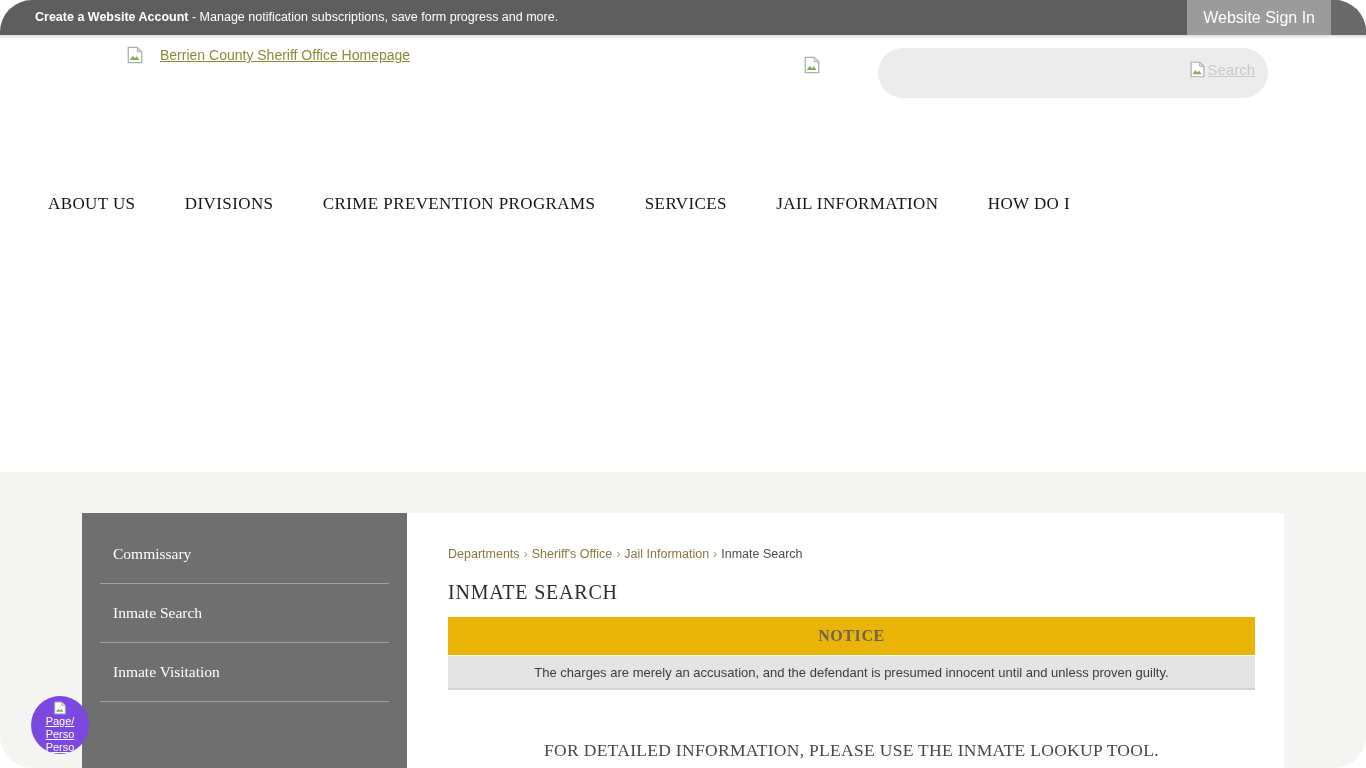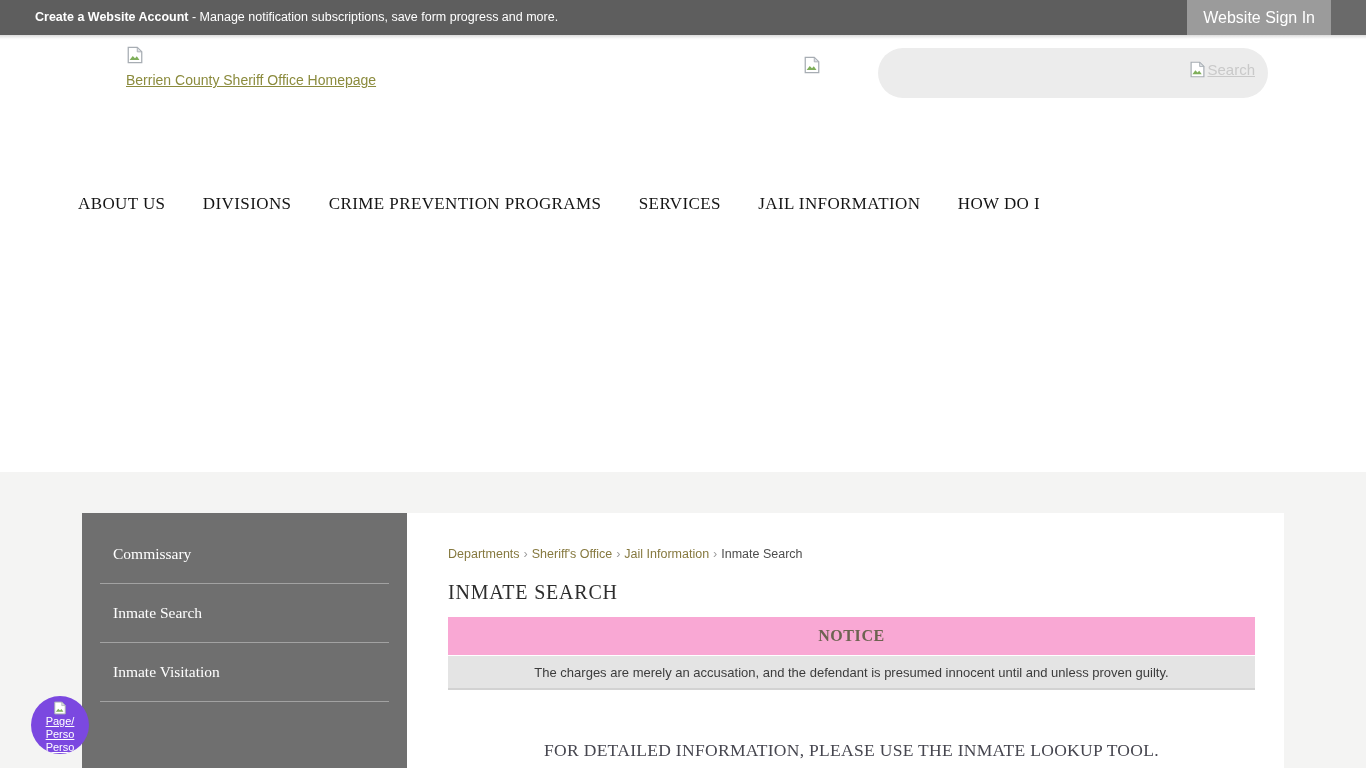--- a/index.html
+++ b/index.html
@@ -1,45 +1,45 @@
 <!DOCTYPE html>
 <html><head>
 <meta charset="utf-8">
 <style>
   * { margin:0; padding:0; box-sizing:border-box; }
   html,body { width:1366px; height:768px; overflow:hidden; background:#fff;
     font-family:"Liberation Sans", sans-serif; }
-  .stage { position:relative; width:1366px; height:768px; overflow:hidden; background:#fff; }
+  .stage { position:relative; width:1366px; height:768px; overflow:hidden; background:#fff;border-radius:32px; }
 
   
   .top-bar { position:absolute; top:0; left:0; width:1366px; height:35px; background:#5e5e5e; }
   .top-bar-msg { position:absolute; left:35px; top:10px; color:#fff; font-size:12.5px; white-space:nowrap; }
   .top-bar-msg b { font-weight:bold; }
   .signin-btn { position:absolute; top:0; right:35px; height:35px; min-width:114px; padding:0 16px;
     background:#9b9b9b; border:none; color:#fff; font-size:16px; font-family:"Liberation Sans", sans-serif; cursor:pointer; }
   .top-bar-edge { position:absolute; top:0; right:0; width:35px; height:35px; background:#6a6a6a; }
   .top-bar-shadow { position:absolute; top:35px; left:0; width:1366px; height:4px;
     background:linear-gradient(#dcdcdc,#ffffff); }
 
   
-  .logo-link { position:absolute; top:46px; left:126px; display:flex; gap:8px;
-    color:#8b8b3d; font-size:14px; text-decoration:underline; cursor:pointer;flex-direction:column; }
+  .logo-link { position:absolute; top:46px; left:126px; display:flex; align-items:center; gap:16px;
+    color:#8b8b3d; font-size:14px; text-decoration:underline; cursor:pointer; }
   .lone-broken { position:absolute; top:56px; left:803px; }
   .search-box { position:absolute; top:48px; left:878px; width:390px; height:50px;
     background:#ececec; border-radius:26px; }
   .search-input { position:absolute; top:0; left:28px; width:250px; height:50px; background:transparent;
     border:none; outline:none; font-size:14.5px; color:#333; font-family:"Liberation Sans", sans-serif; }
   .search-input::placeholder { color:#3d3d3d; opacity:1; }
   .search-submit { position:absolute; top:13px; right:13px; display:flex; align-items:center; gap:1px;
     background:transparent; border:none; cursor:pointer; color:#c9c9c9; font-size:15px;
     text-decoration:underline; font-family:"Liberation Sans", sans-serif; }
 
   
   .main-nav { position:absolute; top:194px; left:0; width:1118px; display:flex;
-    justify-content:space-between; padding:0 78px; }
+    justify-content:space-between; padding:0 48px; }
   .main-nav a { font-family:"Liberation Serif", serif; font-size:17px; color:#141414;
     text-decoration:none; letter-spacing:.4px; white-space:nowrap; cursor:pointer; }
 
   
   .lower { position:absolute; top:472px; left:0; width:1366px; height:296px; background:#f4f4f3; }
 
   
   .sidebar { position:absolute; top:41px; left:82px; width:325px; height:400px; background:#6f6f6f; padding-top:12px; }
   .side-item { margin:0 18px; padding:20px 4px 20px 13px; border-bottom:1px solid #a2a2a2;
     color:#fff; font-family:"Liberation Serif", serif; font-size:15.5px; cursor:pointer; }
@@ -47,21 +47,21 @@
 
   
   .content { position:absolute; top:41px; left:407px; width:877px; height:400px; background:#fff;
     padding:34px 29px 0 41px; }
   .breadcrumb { font-size:12.5px; color:#8a8a8a; }
   .breadcrumb a { color:#86793f; text-decoration:none; cursor:pointer; }
   .crumb-sep { color:#9a9a9a; margin:0 4px; }
   .crumb-current { color:#4d4d4d; }
   .page-title { margin-top:20px; font-family:"Liberation Serif", serif; font-size:20px;
     font-weight:normal; letter-spacing:.8px; color:#2d2d2d; }
-  .notice-bar { margin-top:13px; height:38px; background:#f9a8d4; display:flex; align-items:center;
+  .notice-bar { margin-top:13px; height:38px; background:#eab308; display:flex; align-items:center;
     justify-content:center; font-family:"Liberation Serif", serif; font-weight:bold; font-size:16px;
     color:#6d6351; letter-spacing:.6px; }
   .notice-sub { margin-top:1px; height:34px; background:#e4e4e4; display:flex; align-items:center;
     justify-content:center; font-size:13px; color:#3c3c3c; border-bottom:2px solid #d2d2d2; }
   .statement { margin-top:50px; text-align:center; font-family:"Liberation Serif", serif;
     font-size:17.5px; color:#46464f; letter-spacing:.3px; }
 
   
   .widget-btn { position:absolute; top:696px; left:31px; width:58px; height:58px; border-radius:50%;
     background:#7b48e0; color:#fff; overflow:hidden; border:none; cursor:pointer;

